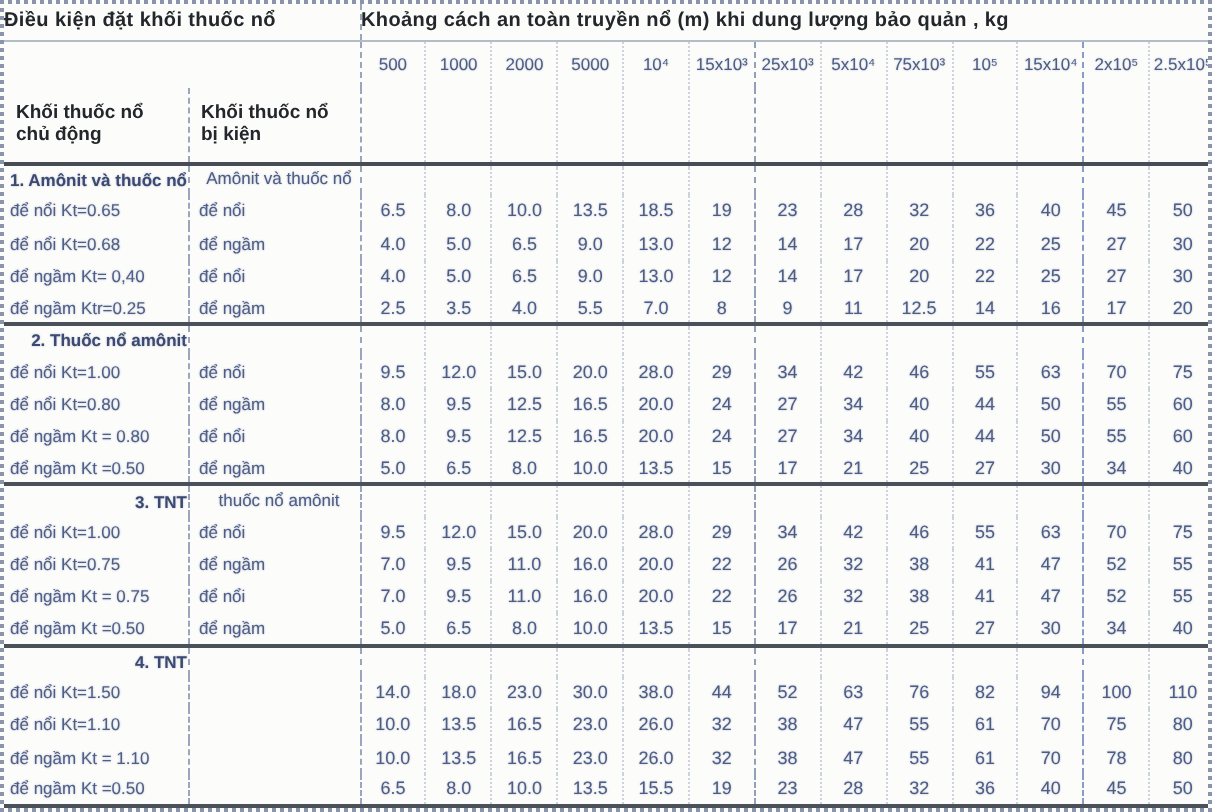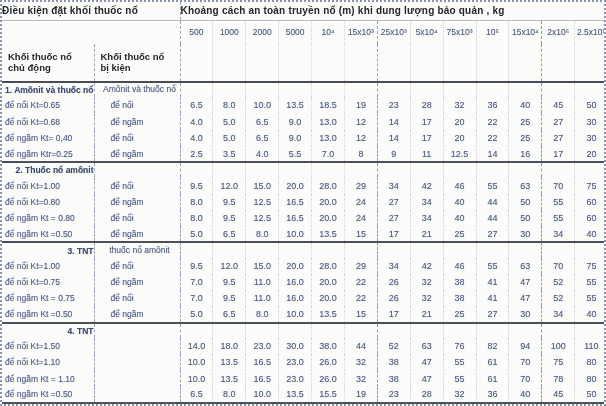--- a/index.html
+++ b/index.html
@@ -45,21 +45,21 @@
   }
   td.group-passive-title {
     font-size:8.5px; color:#4d5d87; text-align:center; padding-left:5px;
     line-height:1.1; text-shadow:0 0 1px rgba(60,74,115,.4);
   }
   tr.data-row { height:16px; }
   td.cond {
     font-size:8.5px; color:#4f5f8a; text-align:left; padding-left:3px;
     text-shadow:0 0 1px rgba(73,89,127,.45); white-space:nowrap;
   }
-  td.cond.passive { padding-left:16px; }
+  td.cond.passive { padding-left:5px; }
   td.num {
     font-size:9px; color:#4d5d87; text-align:center;
     text-shadow:0 0 1px rgba(73,89,127,.45);
   }
 
   
   .v-pass { border-left:1px dashed #9aa6bd; }
   .c0 { border-left:1px dashed #9aa6bd;margin-top:24px; }
   .c1,.c2,.c3,.c4,.c5,.c7,.c8,.c9,.c10,.c12 { border-left:1px dotted #ccd3de; }
   .c6 { border-left:1px dashed #93a0ba; }

